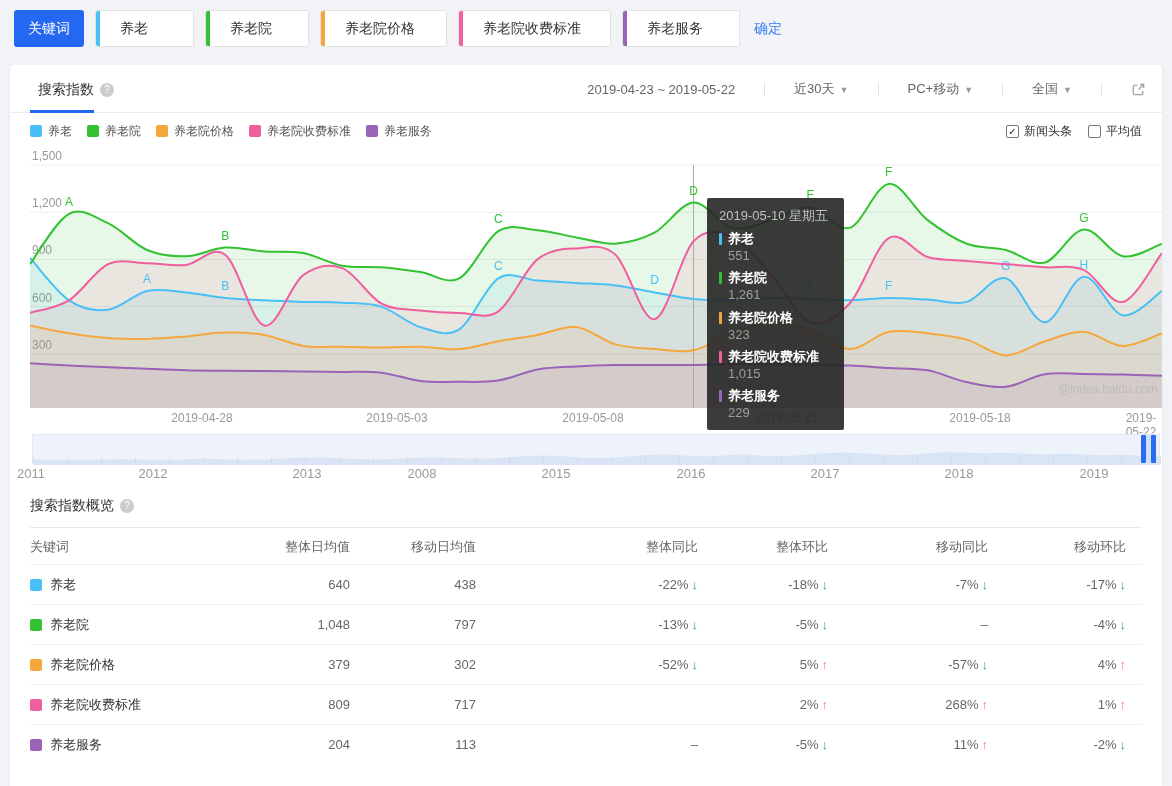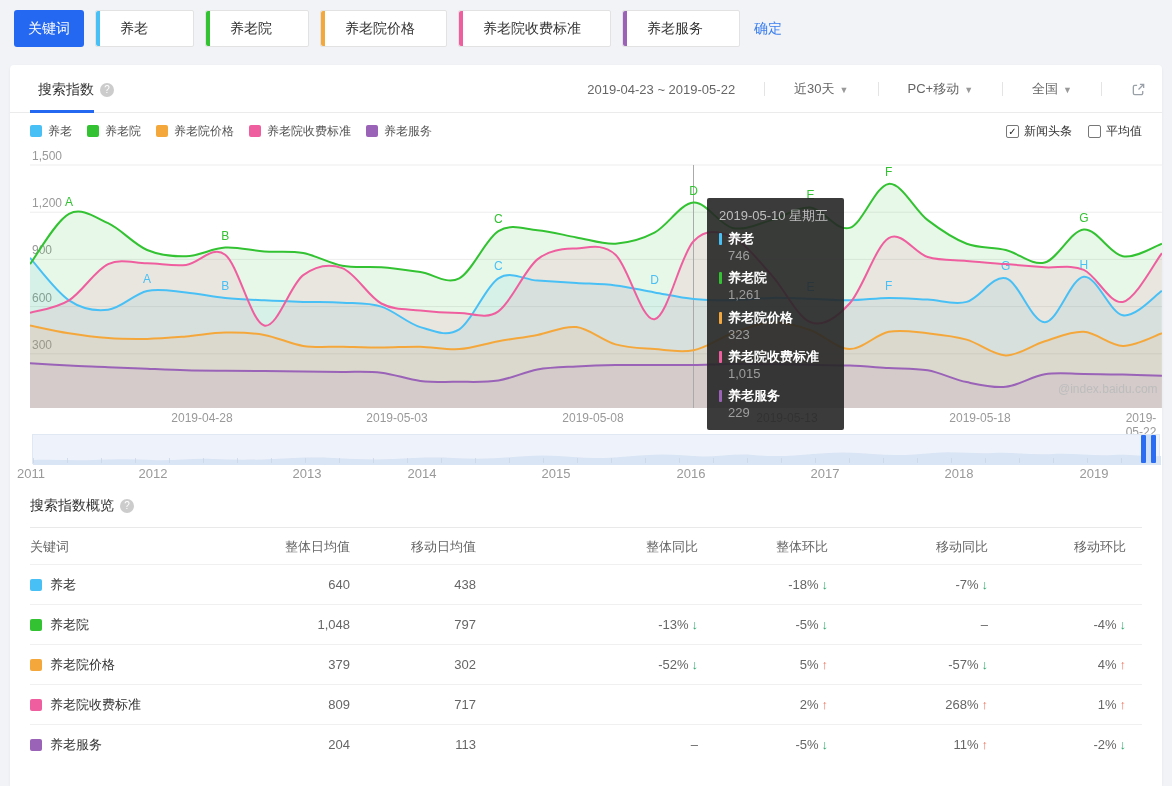--- a/index.html
+++ b/index.html
@@ -206,21 +206,21 @@
           <span style="left: 757px;">2019-05-13</span>
           <span style="left: 950px;">2019-05-18</span>
           <span style="left: 1111px;">2019-05-22</span>
         </div>
       <div class="watermark">@index.baidu.com</div>
       <div class="tooltip">
         <div class="tt-title">2019-05-10 星期五</div>
         <div id="tt-entries">
             <div class="tt-entry">
               <div class="tt-name"><span class="tt-bar" style="background:#49c0f5"></span>养老</div>
-              <div class="tt-val">746</div>
+              <div class="tt-val">551</div>
             </div>
             <div class="tt-entry">
               <div class="tt-name"><span class="tt-bar" style="background:#32c232"></span>养老院</div>
               <div class="tt-val">1,261</div>
             </div>
             <div class="tt-entry">
               <div class="tt-name"><span class="tt-bar" style="background:#f4a83c"></span>养老院价格</div>
               <div class="tt-val">323</div>
             </div>
             <div class="tt-entry">
@@ -241,21 +241,21 @@
       </svg>
       <div class="brush-ticks"></div>
       <div class="range-fill"></div>
       <div class="handle" style="left:1108px;"></div>
       <div class="handle" style="left:1118px;"></div>
     </div>
     <div class="years" id="years">
         <span style="left: -1px;">2011</span>
         <span style="left: 121px;">2012</span>
         <span style="left: 256px; margin-left: 19px;">2013</span>
-        <span style="left: 390px;">2014</span>
+        <span style="left: 390px;">2008</span>
         <span style="left: 524px;">2015</span>
         <span style="left: 659px;">2016</span>
         <span style="left: 793px;">2017</span>
         <span style="left: 927px;">2018</span>
         <span style="left: 1062px;">2019</span>
       </div>
 
     <div class="overview">
       <div class="ov-title"><span>搜索指数概览</span><span class="help">?</span></div>
       <div class="ov-header" id="ov-header">
@@ -265,22 +265,24 @@
           <span class="hc" style="left: 558px; width: 110px; text-align: right;">整体同比</span>
           <span class="hc" style="left: 688px; width: 110px; text-align: right;">整体环比</span>
           <span class="hc" style="left: 848px; width: 110px; text-align: right;">移动同比</span>
           <span class="hc" style="left: 986px; width: 110px; text-align: right;">移动环比</span>
         </div>
       <div id="ov-rows">
           <div class="ov-row">
             <span class="kw"><span class="swatch" style="background:#49c0f5"></span>养老</span>
             <span class="vc" style="left:210px">640</span>
             <span class="vc" style="left:336px">438</span>
+            <span class="vc" style="left:558px">-22%<span class="arrow-down">↓</span></span>
             <span class="vc" style="left:688px">-18%<span class="arrow-down">↓</span></span>
             <span class="vc" style="left:848px">-7%<span class="arrow-down">↓</span></span>
+            <span class="vc" style="left:986px">-17%<span class="arrow-down">↓</span></span>
           </div>
           <div class="ov-row">
             <span class="kw"><span class="swatch" style="background:#32c232"></span>养老院</span>
             <span class="vc" style="left:210px">1,048</span>
             <span class="vc" style="left:336px">797</span>
             <span class="vc" style="left:558px">-13%<span class="arrow-down">↓</span></span>
             <span class="vc" style="left:688px">-5%<span class="arrow-down">↓</span></span>
             <span class="vc" style="left:848px">–</span>
             <span class="vc" style="left:986px">-4%<span class="arrow-down">↓</span></span>
           </div>

